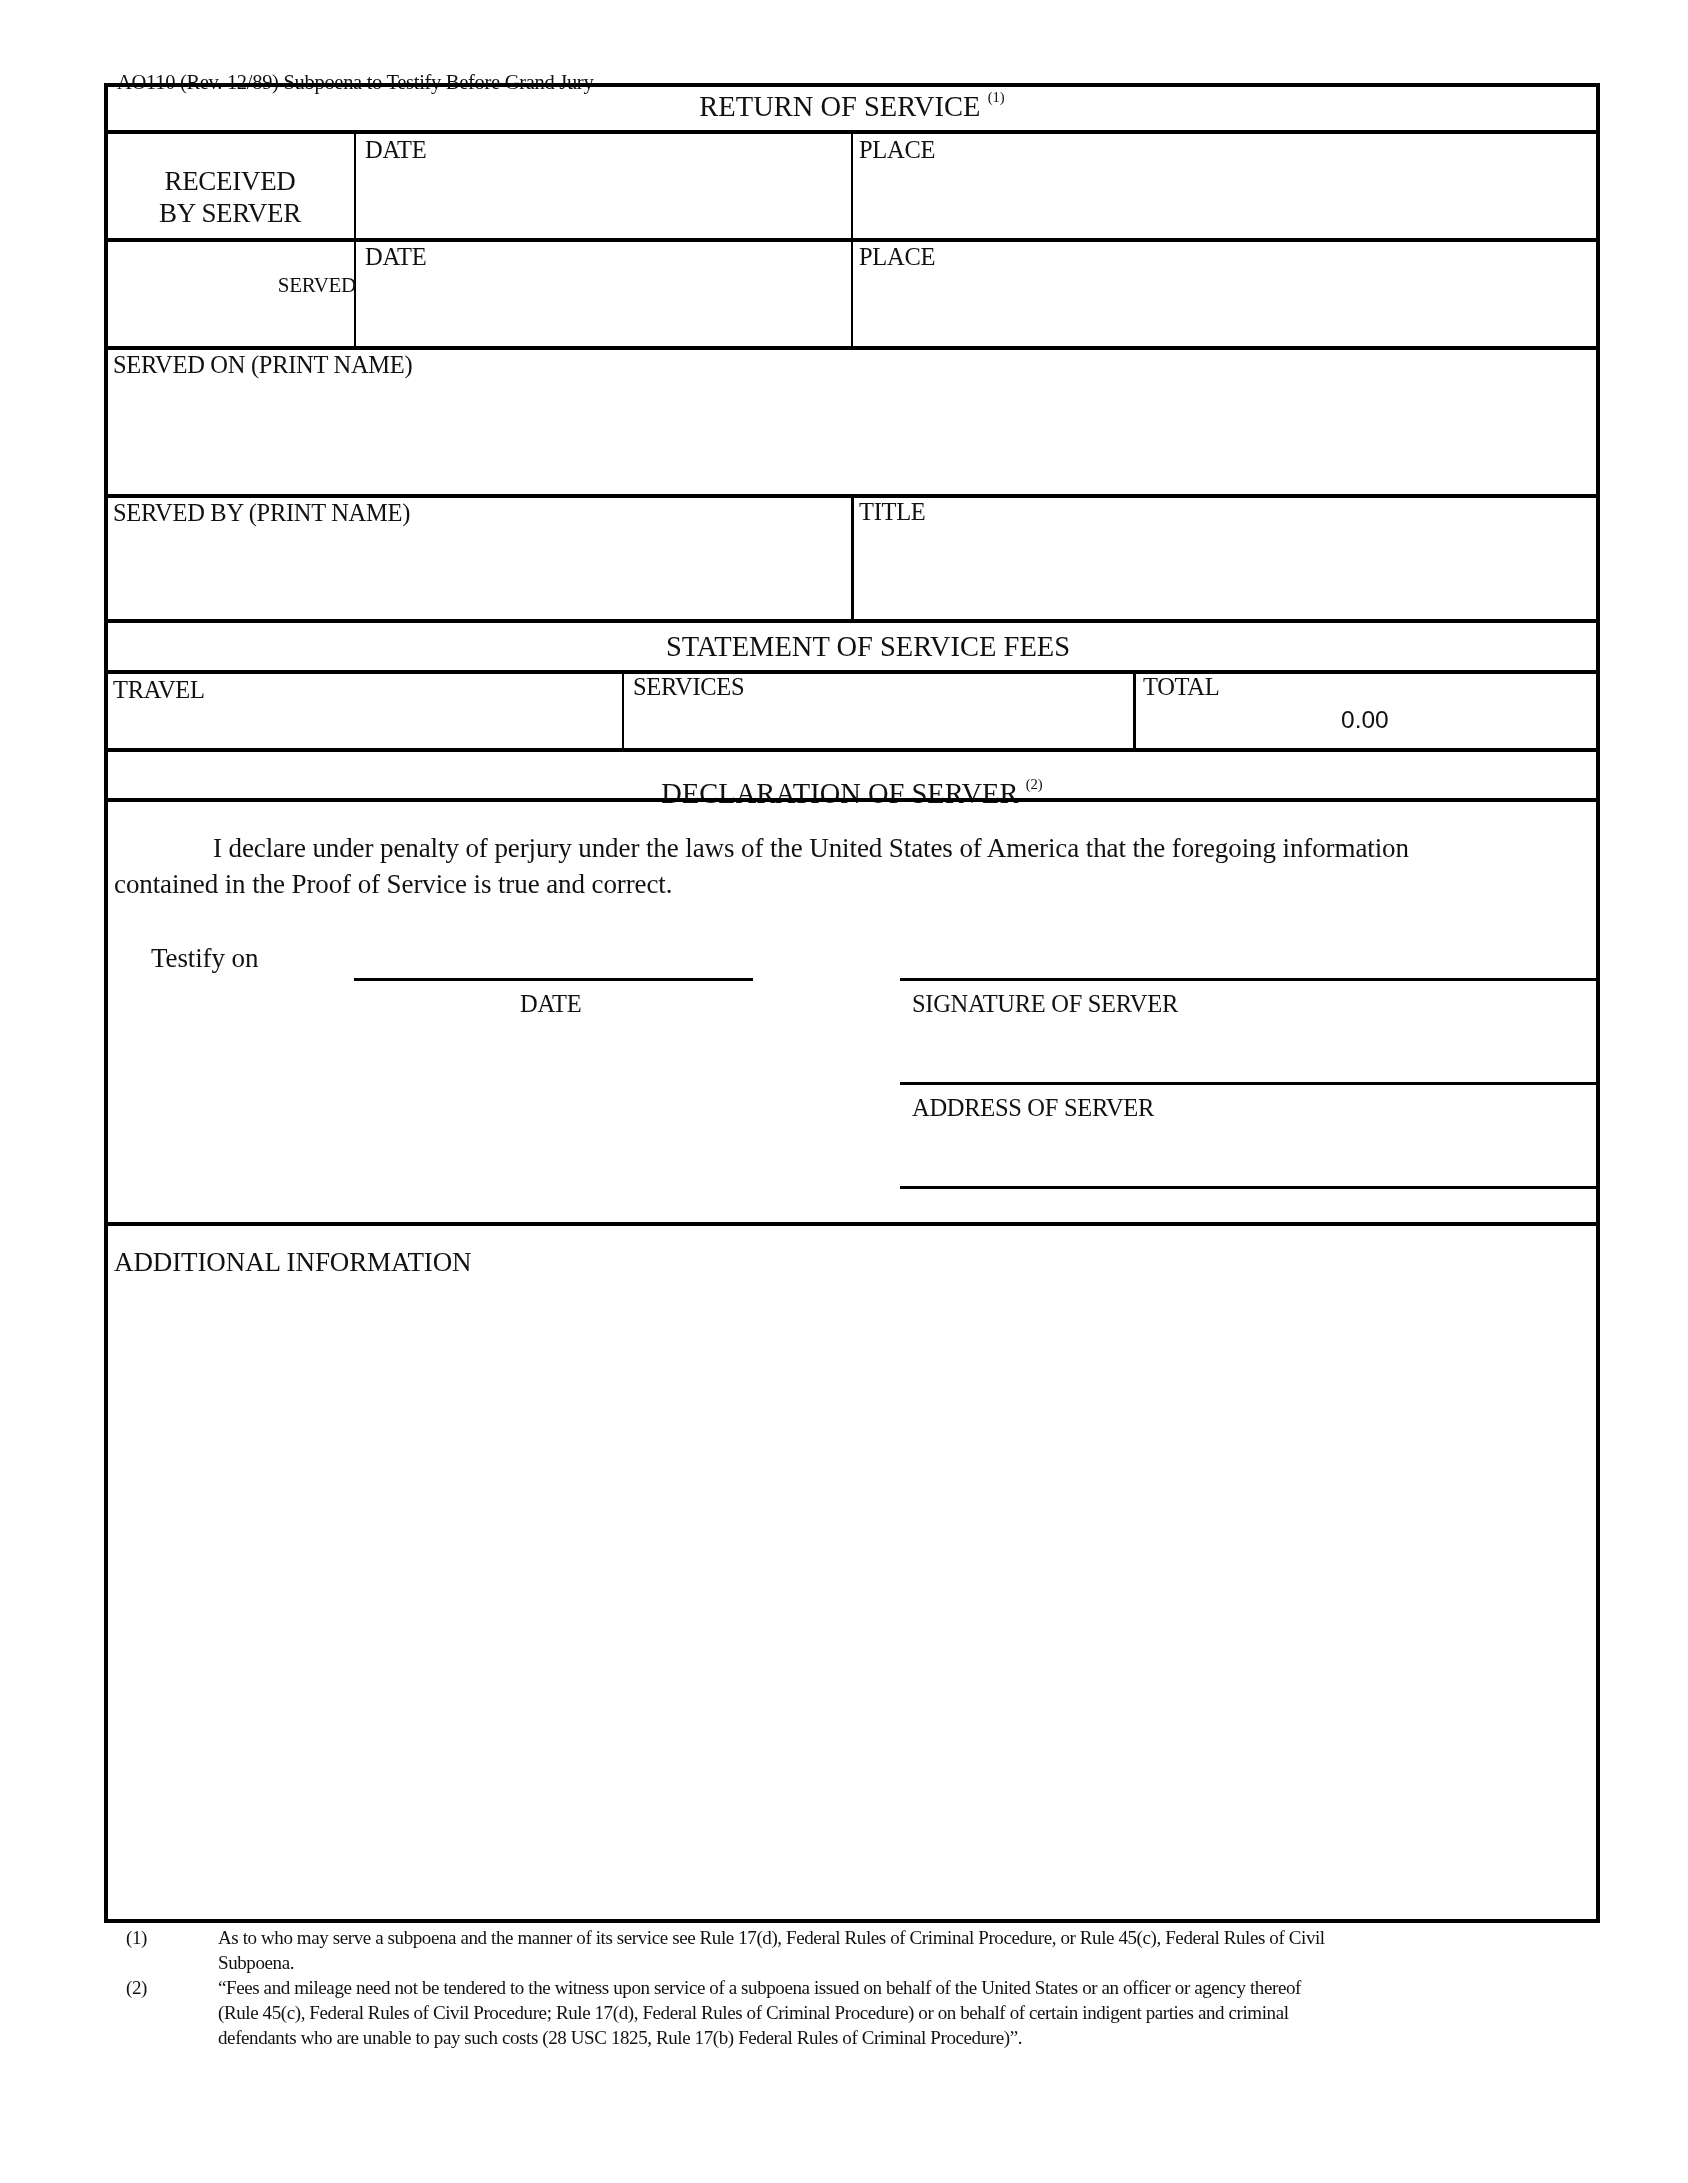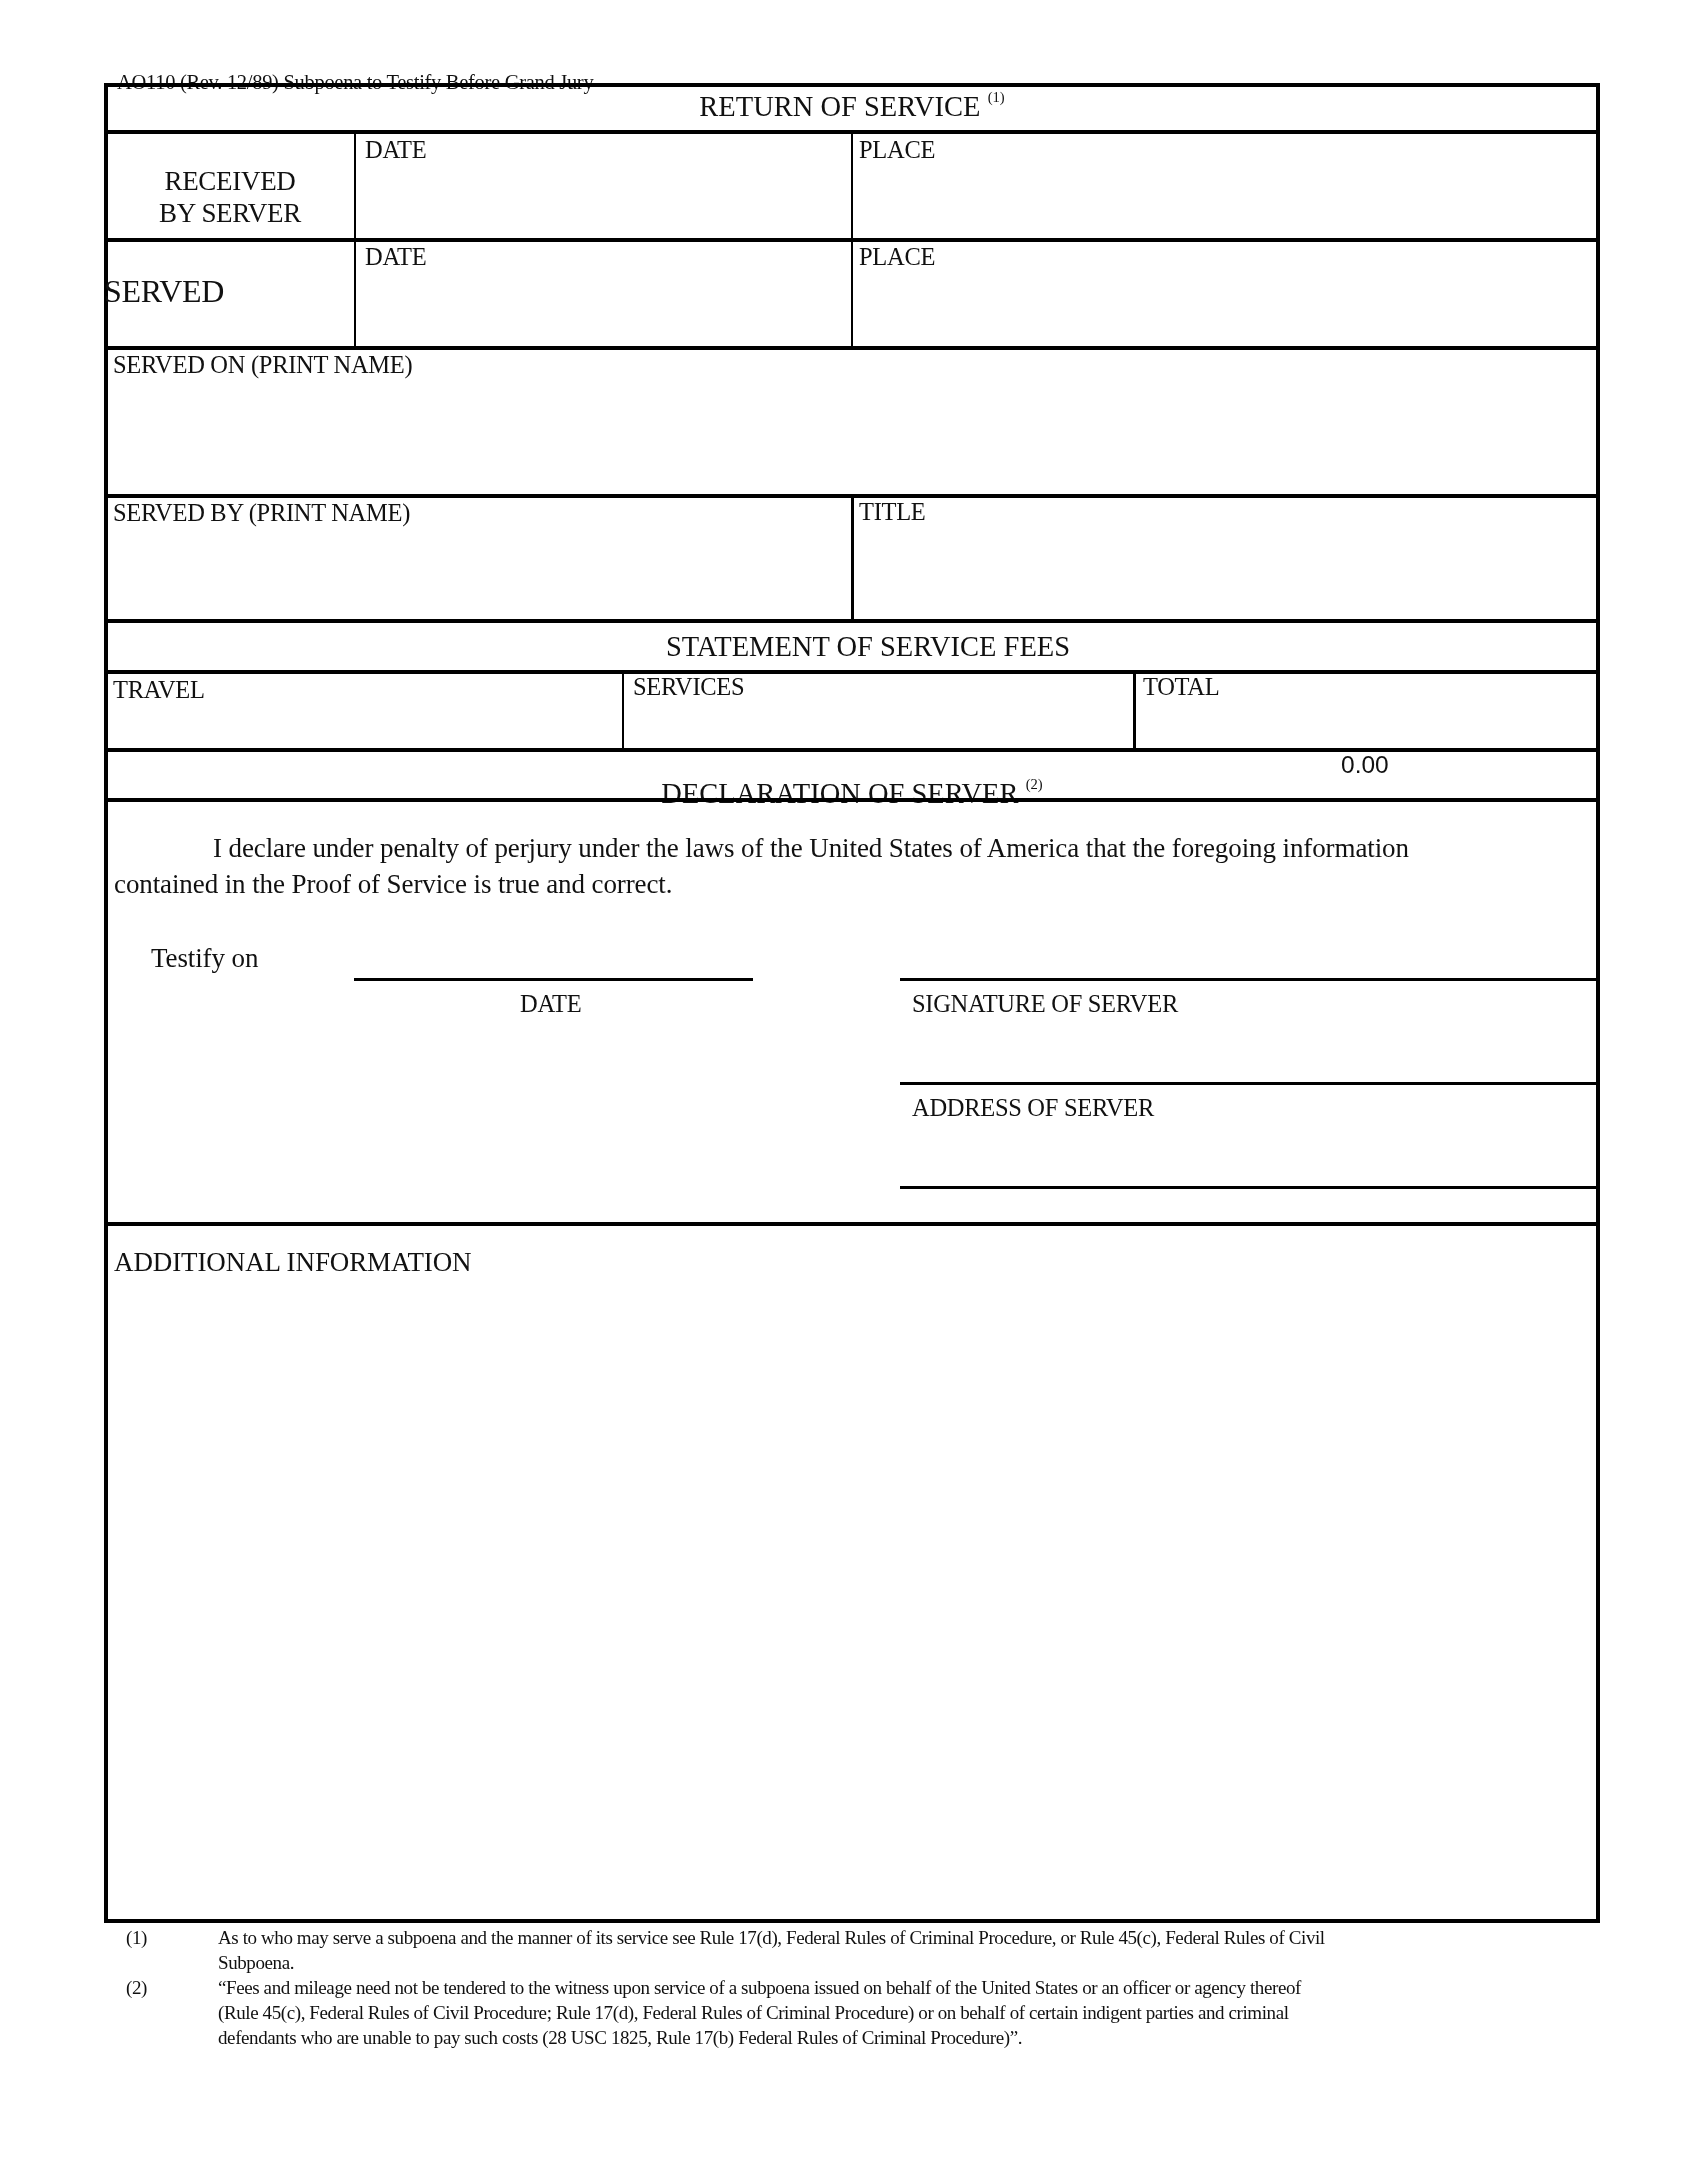--- a/index.html
+++ b/index.html
@@ -35,21 +35,21 @@
   <div>BY SERVER</div>
 </div>
 <div class="vline" style="left:354px; top:132px; width:2px; height:215px;"></div>
 <div class="lbl" style="left:365px; top:138px;">DATE</div>
 <input class="field" style="left: 361px; top: 165px; width: 477px; height: 66px;" value="">
 <div class="vline" style="left:851px; top:132px; width:2px; height:215px;"></div>
 <div class="lbl" style="left:859px; top:138px;">PLACE</div>
 <input class="field" style="left: 857px; top: 165px; width: 728px; height: 66px;" value="">
 <div class="hline" style="left:104px; width:1496px; top:238px; height:4px;"></div>
 
-<div class="lbl" style="left:104px; width:252px; top:275px; text-align:left; font-size:32px;">SERVED</div>
+<div class="lbl" style="left:104px; width:252px; top:275px; text-align:right; font-size:21px;">SERVED</div>
 <div class="lbl" style="left:365px; top:245px;">DATE</div>
 <input class="field" style="left: 361px; top: 273px; width: 477px; height: 66px;" value="">
 <div class="lbl" style="left:859px; top:245px;">PLACE</div>
 <input class="field" style="left: 857px; top: 273px; width: 728px; height: 66px;" value="">
 <div class="hline" style="left:104px; width:1496px; top:346px; height:4px;"></div>
 
 <div class="lbl" style="left:113px; top:353px;">SERVED ON (PRINT NAME)</div>
 <input class="field" style="left: 113px; top: 384px; width: 1476px; height: 99px;" value="">
 <div class="hline" style="left:104px; width:1496px; top:494px; height:4px;"></div>
 
@@ -63,21 +63,21 @@
 <div class="hdr" style="left:120px; width:1496px; top:633px;">STATEMENT OF SERVICE FEES</div>
 <div class="hline" style="left:104px; width:1496px; top:670px; height:4px;"></div>
 
 <div class="lbl" style="left:113px; top:678px;text-align:right;">TRAVEL</div>
 <input class="field" style="left: 113px; top: 707px; width: 503px; height: 36px;" value="">
 <div class="vline" style="left:622px; top:673px; width:2px; height:77px;"></div>
 <div class="lbl" style="left:633px; top:675px;">SERVICES</div>
 <input class="field" style="left: 633px; top: 707px; width: 490px; height: 36px;" value="">
 <div class="vline" style="left:1133px; top:673px; width:2.6px; height:77px;"></div>
 <div class="lbl" style="left:1143px; top:675px;">TOTAL</div>
-<div class="total-val" style="left:1341px; top:706px;margin-top:45px;">0.00</div>
+<div class="total-val" style="left:1341px; top:706px;">0.00</div>
 <div class="hline" style="left:104px; width:1496px; top:748px; height:4px;"></div>
 
 <div class="hdr" style="left:104px; width:1496px; top:780px;">
   <span>DECLARATION OF SERVER</span>
   <sup>(2)</sup>
 </div>
 <div class="hline" style="left:104px; width:1496px; top:798px; height:4px;"></div>
 
 <div class="decl" style="left:213px; top:833px; font-size:27px;">I declare under penalty of perjury under the laws of the United States of America that the foregoing information</div>
 <div class="decl" style="top:869px; font-size:27px;">contained in the Proof of Service is true and correct.</div>

